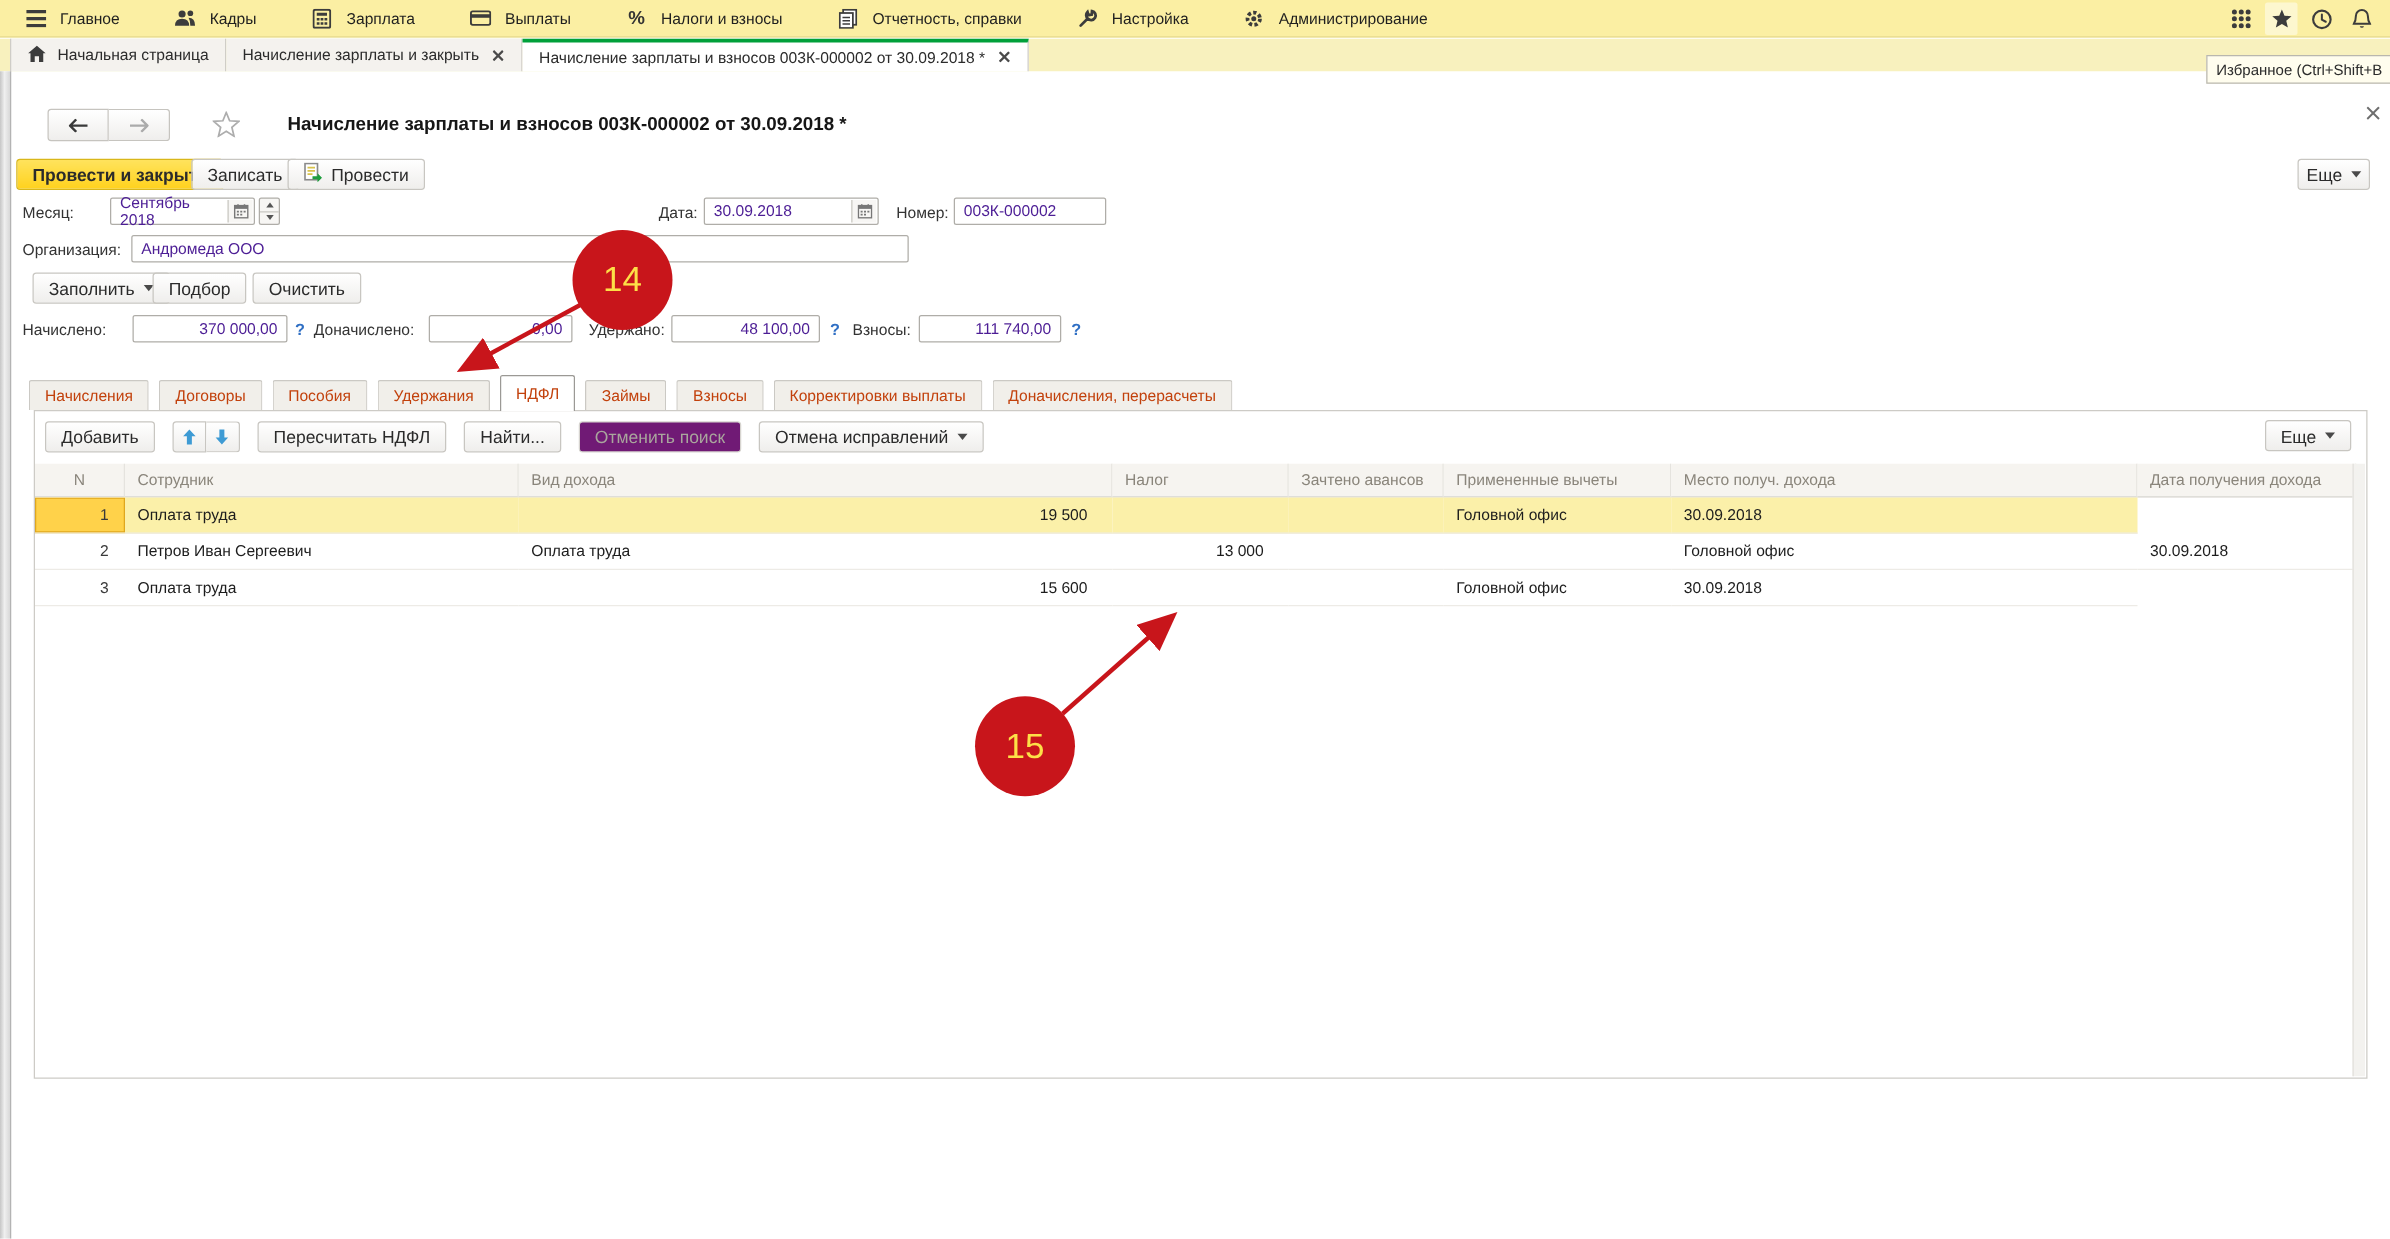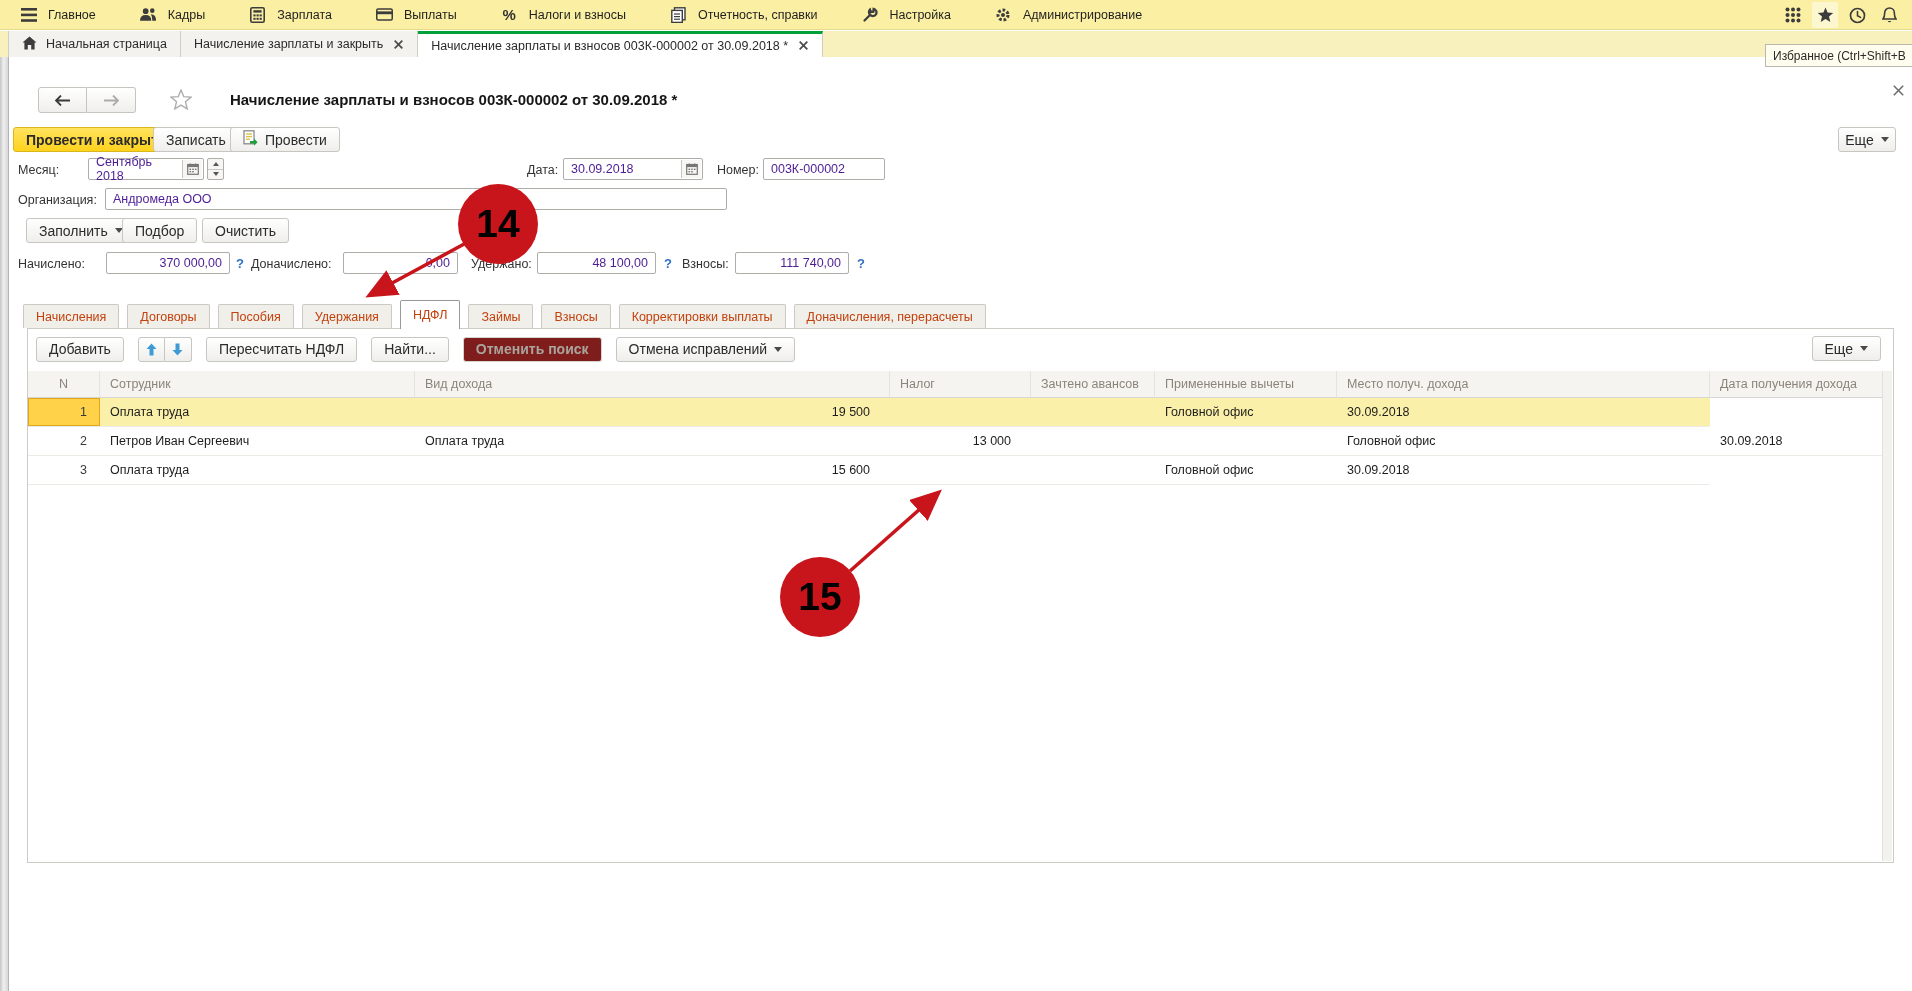--- a/index.html
+++ b/index.html
@@ -36,21 +36,21 @@
   .nav-btn { width:49px; height:26px; background:linear-gradient(#ffffff,#efeeec); border:1px solid #c6c4bf; display:flex; align-items:center; justify-content:center; }
   .nav-btn.back { border-radius:3px 0 0 3px; }
   .nav-btn.fwd { border-radius:0 3px 3px 0; border-left:none; }
   .title-star { position:absolute; left:168px; top:86px; width:26px; height:26px; display:flex; align-items:center; justify-content:center; }
   .doc-title { position:absolute; left:230px; top:91px; font-size:15px; font-weight:bold; color:#161616; white-space:nowrap; }
 
   
   .btn { height:25px; padding:0 12px; background:linear-gradient(#ffffff,#efeeec); border:1px solid #c8c6c1; border-radius:3px;
     font-size:14px; color:#2b2b2b; display:inline-flex; align-items:center; gap:7px; white-space:nowrap; cursor:pointer; }
   .btn.primary { background:linear-gradient(#ffe35d,#ffd21e); border-color:#D9B71A; font-weight:bold; }
-  .btn.disabled { color:#A9A59D; background:#7f1d1d; border-color:#D6D4CF; cursor:default;font-weight:bold; }
+  .btn.disabled { color:#A9A59D; background:#701a75; border-color:#D6D4CF; cursor:default; }
   .caret { width:0; height:0; border-left:4px solid transparent; border-right:4px solid transparent; border-top:5px solid #4a4a4a; display:inline-block; }
   .field-label { position:absolute; font-size:12.5px; color:#333; white-space:nowrap; }
   .input { position:absolute; height:22px; background:#fff; border:1px solid #AFADA8; border-radius:2px; display:flex; align-items:center; padding:4px 7px; font-size:12.5px; color:#4c1d95; }
   .input.num { justify-content:flex-end; }
   .input .cal-btn { position:absolute; right:1px; top:1px; bottom:1px; width:20px; border-left:1px solid #C9C7C2; display:flex; align-items:center; justify-content:center; background:#F7F6F4; cursor:pointer; }
   .input.with-cal { padding-right:28px; }
   .spinner { position:absolute; width:17px; height:22px; border:1px solid #AFADA8; border-radius:2px; background:#F7F6F4; display:flex; flex-direction:column; }
   .spin-b { flex:1; display:flex; align-items:center; justify-content:center; cursor:pointer; }
   .spin-b.up { border-bottom:1px solid #C9C7C2; }
   .tri-up { width:0; height:0; border-left:3.5px solid transparent; border-right:3.5px solid transparent; border-bottom:4px solid #555; }
@@ -79,22 +79,22 @@
   .hcell.c { justify-content:center; }
   .cell { height:29px; border-bottom:1px solid #EDEBE6; display:flex; align-items:center; padding:0 10px; font-size:12.5px; color:#1d1d1d; white-space:nowrap; overflow:hidden; }
   .cell.rn { justify-content:flex-end; padding-right:13px; color:#3a3a3a; }
   .cell.num { justify-content:flex-end; padding-right:20px; }
   .row.sel .cell { background:#FBF0A9; }
   .row.sel .cell.rn { background:#FFD24A; box-shadow:inset 0 0 0 1px #DFA71E; }
   .vscroll { position:absolute; right:1px; top:42px; bottom:1px; width:10px; background:#F3F2EF; border-left:1px solid #E2E0DB; }
 
   
   .ann-layer { position:absolute; left:0; top:0; width:1912px; height:991px; pointer-events:none; z-index:50; }
-  .ann-circle { position:absolute; width:80px; height:80px; border-radius:50%; background:#C8151B; color:#000000;
-    display:flex; align-items:center; justify-content:center; font-size:39px; font-weight:700; }
+  .ann-circle { position:absolute; width:80px; height:80px; border-radius:50%; background:#C8151B; color:#fde047;
+    display:flex; align-items:center; justify-content:center; font-size:28px; font-weight:400; }
   svg.arrows { position:absolute; left:0; top:0; }
 </style>
 </head>
 <body>
 
 <div class="screen">
 
   <div class="menubar">
     <div class="menu-item">
       <span class="mi-ico">

